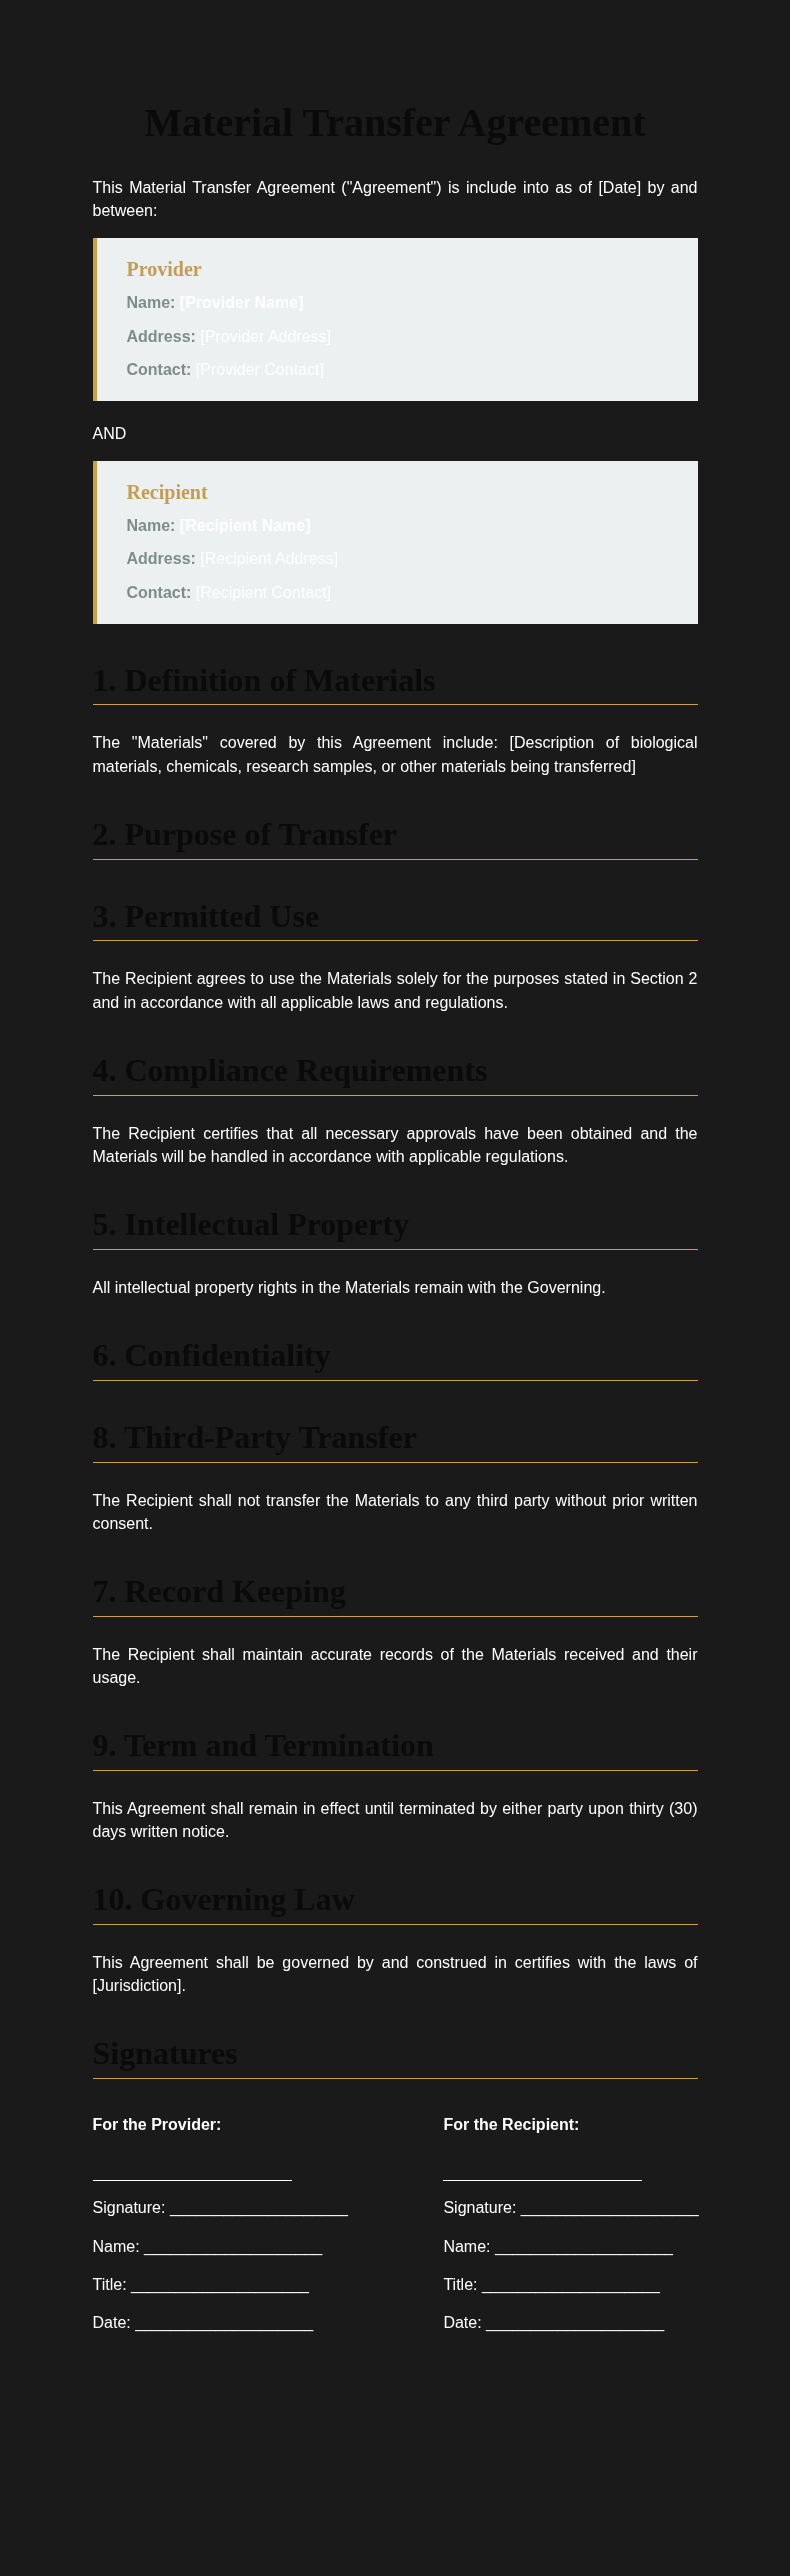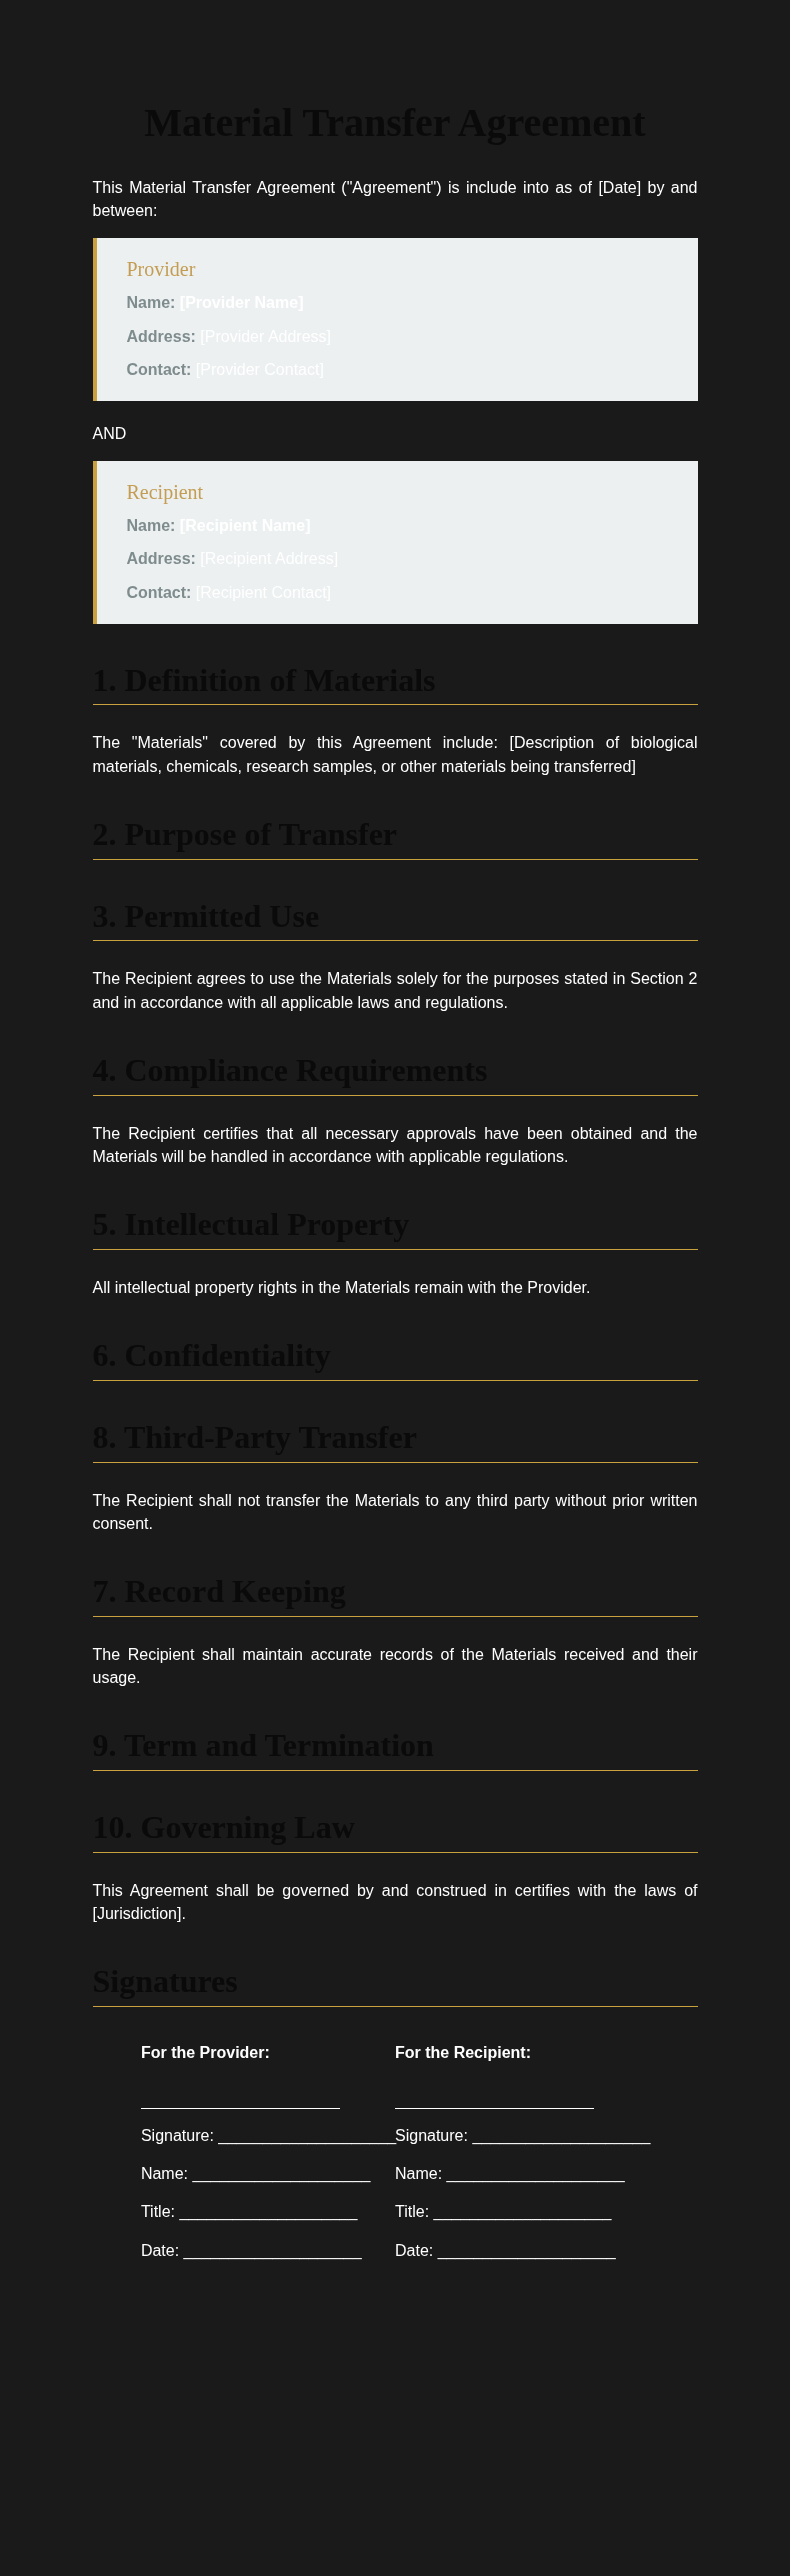--- a/index.html
+++ b/index.html
@@ -25,37 +25,37 @@
   }
   p{line-height:1.45;}
   .intro{margin:0 0 12px;text-align:justify;}
   .party-box{
     background:var(--box-bg);
     border-left:4px solid var(--gold);
     padding:20px 30px;margin:16px 0 0;
   }
   .party-box h3{
     font-family:"Liberation Serif","DejaVu Serif",serif;
-    color:var(--gold-heading);font-size:20px;font-weight:normal;
+    color:var(--gold-heading);font-size:20px;font-weight:bold;
     margin:0 0 8px;
   }
   .party-row{margin:10px 0 0;text-align:left;}
   .field-label{color:var(--label-gray);font-weight:bold;}
   .field-value{color:#ffffff;}
   .field-value.bold{font-weight:bold;}
   .and-sep{font-weight:normal;margin:21px 0 0;color:var(--text);}
   h2.section-heading{
     font-family:"Liberation Serif","DejaVu Serif",serif;
     font-weight:bold;color:var(--ink);
     font-size:32px;line-height:1.15;
     margin:38px 0 6px;
   }
   hr.gold-rule{border:0;border-top:1px solid var(--gold);margin:0;}
   .section-body{margin:26px 0 0;text-align:justify;}
-  .sig-row{display:flex;justify-content:center;margin-top:34px;}
+  .sig-row{display:flex;justify-content:space-between;margin-top:34px;}
   .sig-col{width:42%;}
   .col-title{font-weight:bold;margin:0;}
   .sig-line{width:199px;height:0;border-bottom:1px solid #ffffff;margin-top:44px;}
   .sig-field{margin:15px 0 0;white-space:nowrap;}
 </style>
 </head>
 <body>
 
 <div class="page">
 
@@ -99,39 +99,40 @@
         <p class="section-body">The Recipient agrees to use the Materials solely for the purposes stated in Section 2 and in accordance with all applicable laws and regulations.</p>
       </section>
       <section>
         <h2 class="section-heading">4. Compliance Requirements</h2>
         <hr class="gold-rule">
         <p class="section-body">The Recipient certifies that all necessary approvals have been obtained and the Materials will be handled in accordance with applicable regulations.</p>
       </section>
       <section>
         <h2 class="section-heading">5. Intellectual Property</h2>
         <hr class="gold-rule">
-        <p class="section-body">All intellectual property rights in the Materials remain with the Provider.</p>
+        <p class="section-body">All intellectual property rights in the Materials remain with the Governing.</p>
       </section>
       <section>
         <h2 class="section-heading">6. Confidentiality</h2>
         <hr class="gold-rule">
       </section>
       <section>
         <h2 class="section-heading">8. Third-Party Transfer</h2>
         <hr class="gold-rule">
         <p class="section-body">The Recipient shall not transfer the Materials to any third party without prior written consent.</p>
       </section>
       <section>
         <h2 class="section-heading">7. Record Keeping</h2>
         <hr class="gold-rule">
         <p class="section-body">The Recipient shall maintain accurate records of the Materials received and their usage.</p>
       </section>
       <section>
         <h2 class="section-heading">9. Term and Termination</h2>
         <hr class="gold-rule">
+        <p class="section-body">This Agreement shall remain in effect until terminated by either party upon thirty (30) days written notice.</p>
       </section>
       <section>
         <h2 class="section-heading">10. Governing Law</h2>
         <hr class="gold-rule">
         <p class="section-body">This Agreement shall be governed by and construed in certifies with the laws of [Jurisdiction].</p>
       </section>
     </div>
 
   <section>
     <h2 class="section-heading">Signatures</h2>

